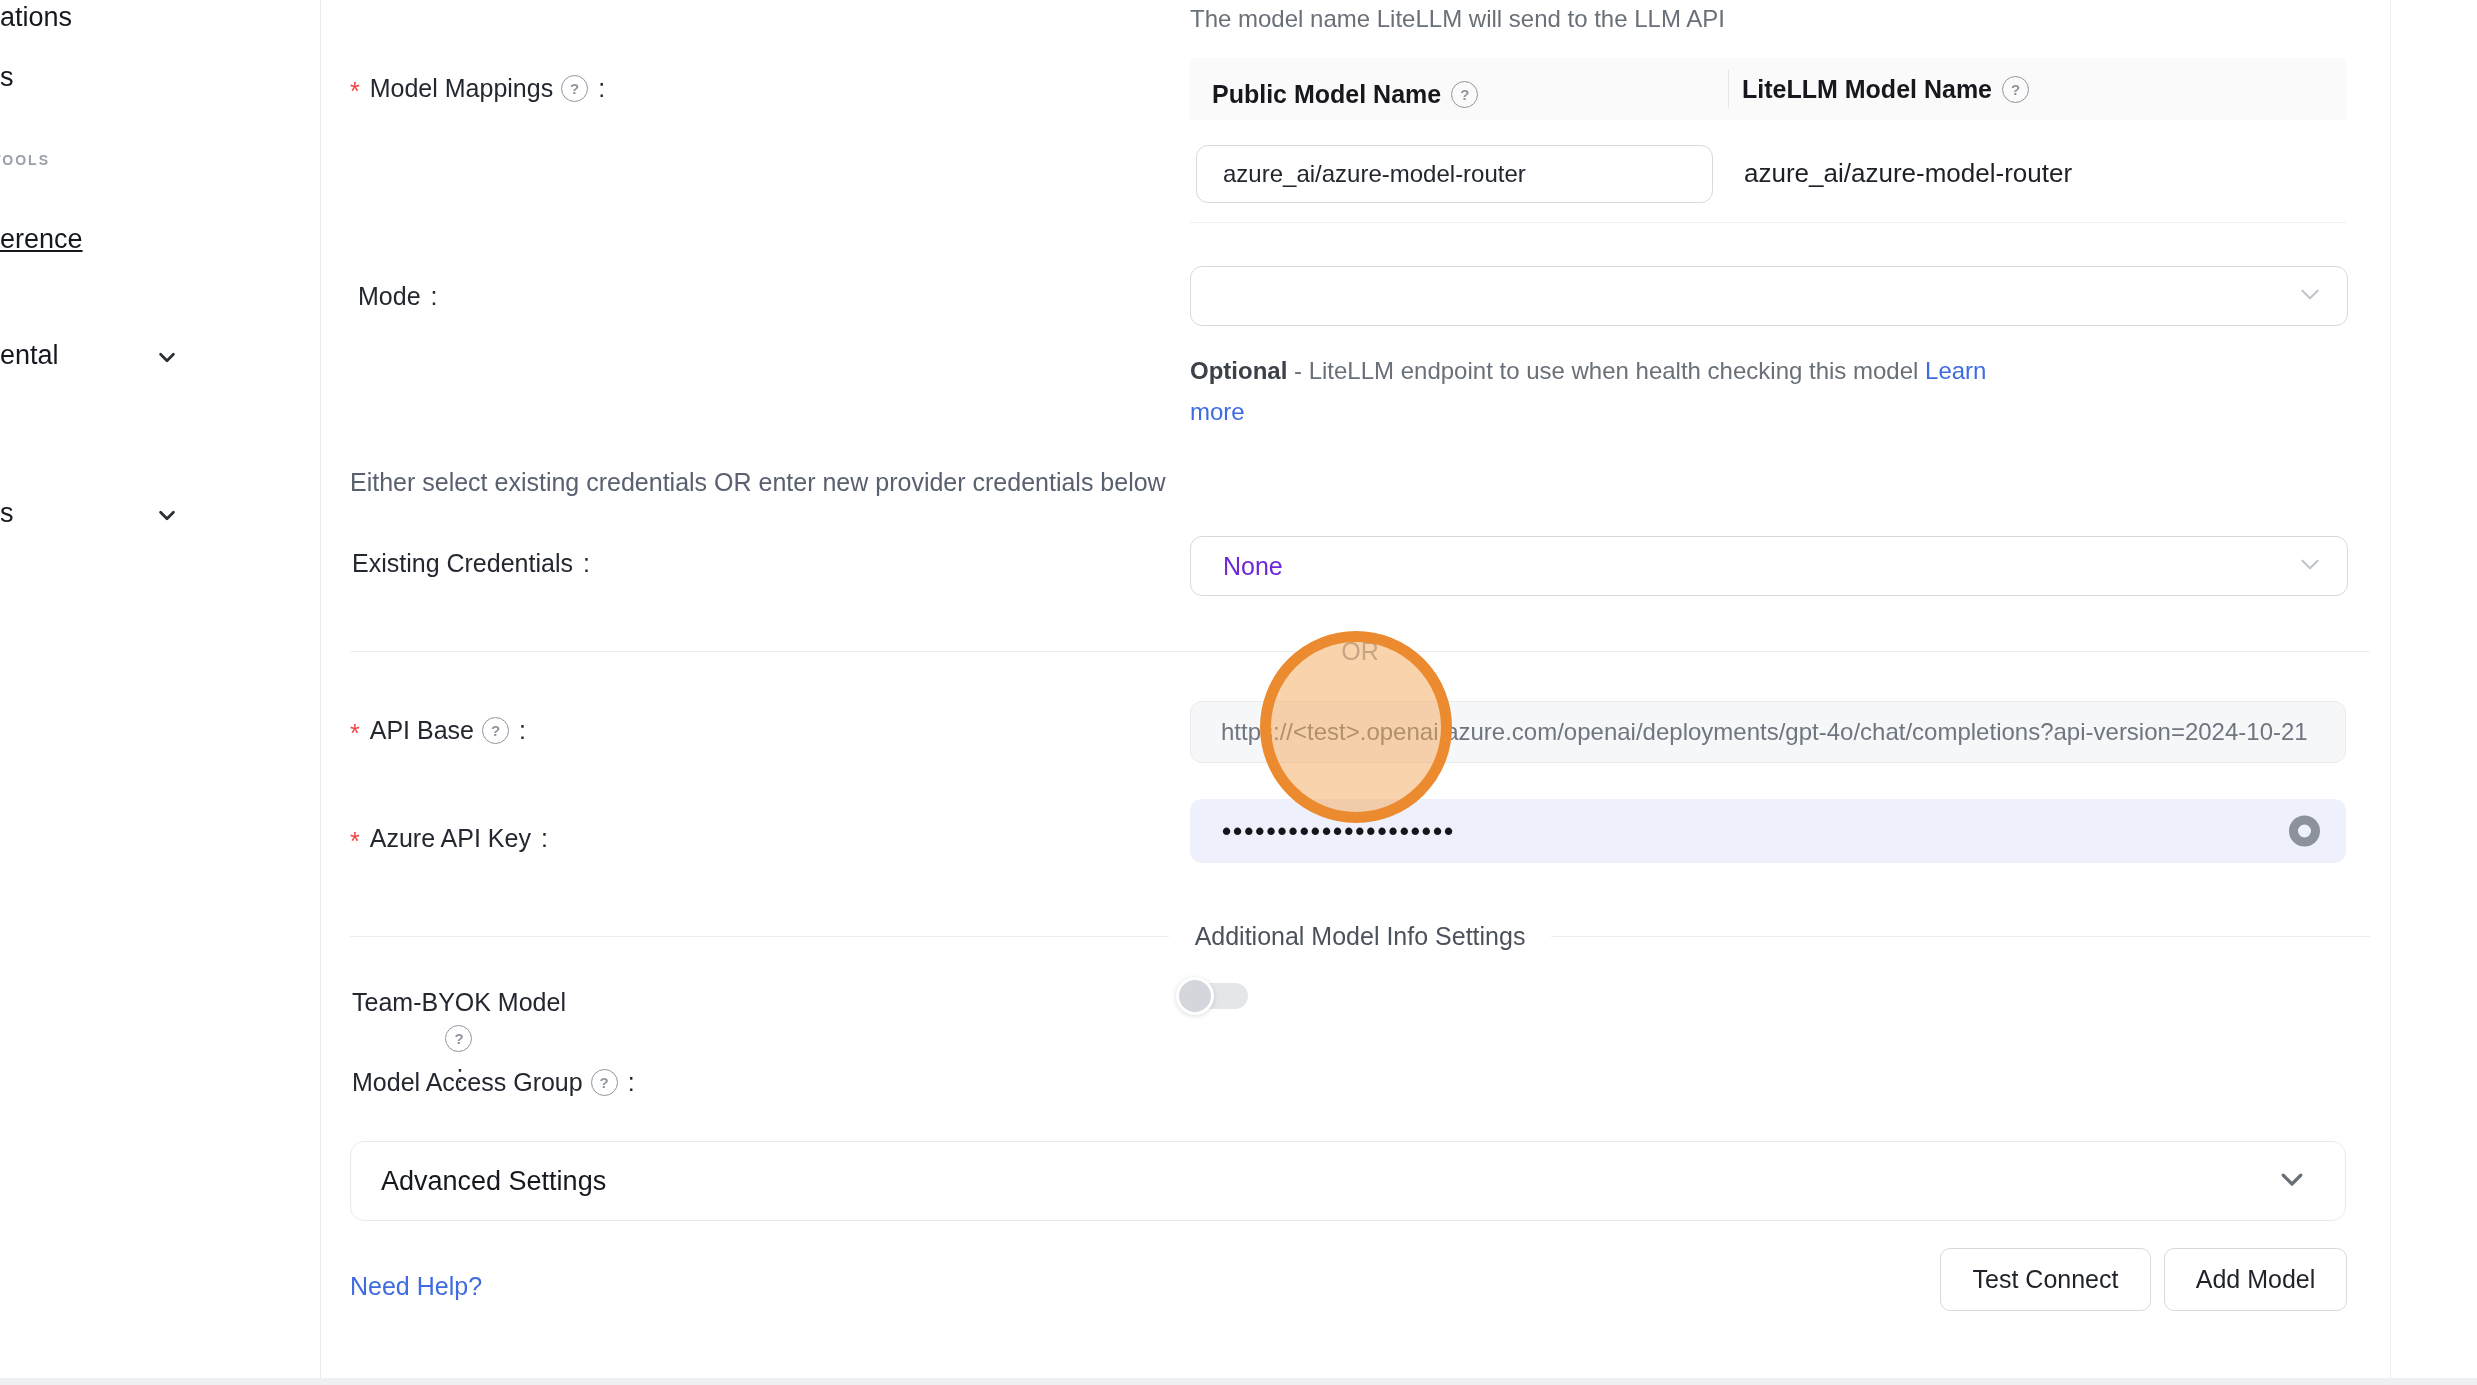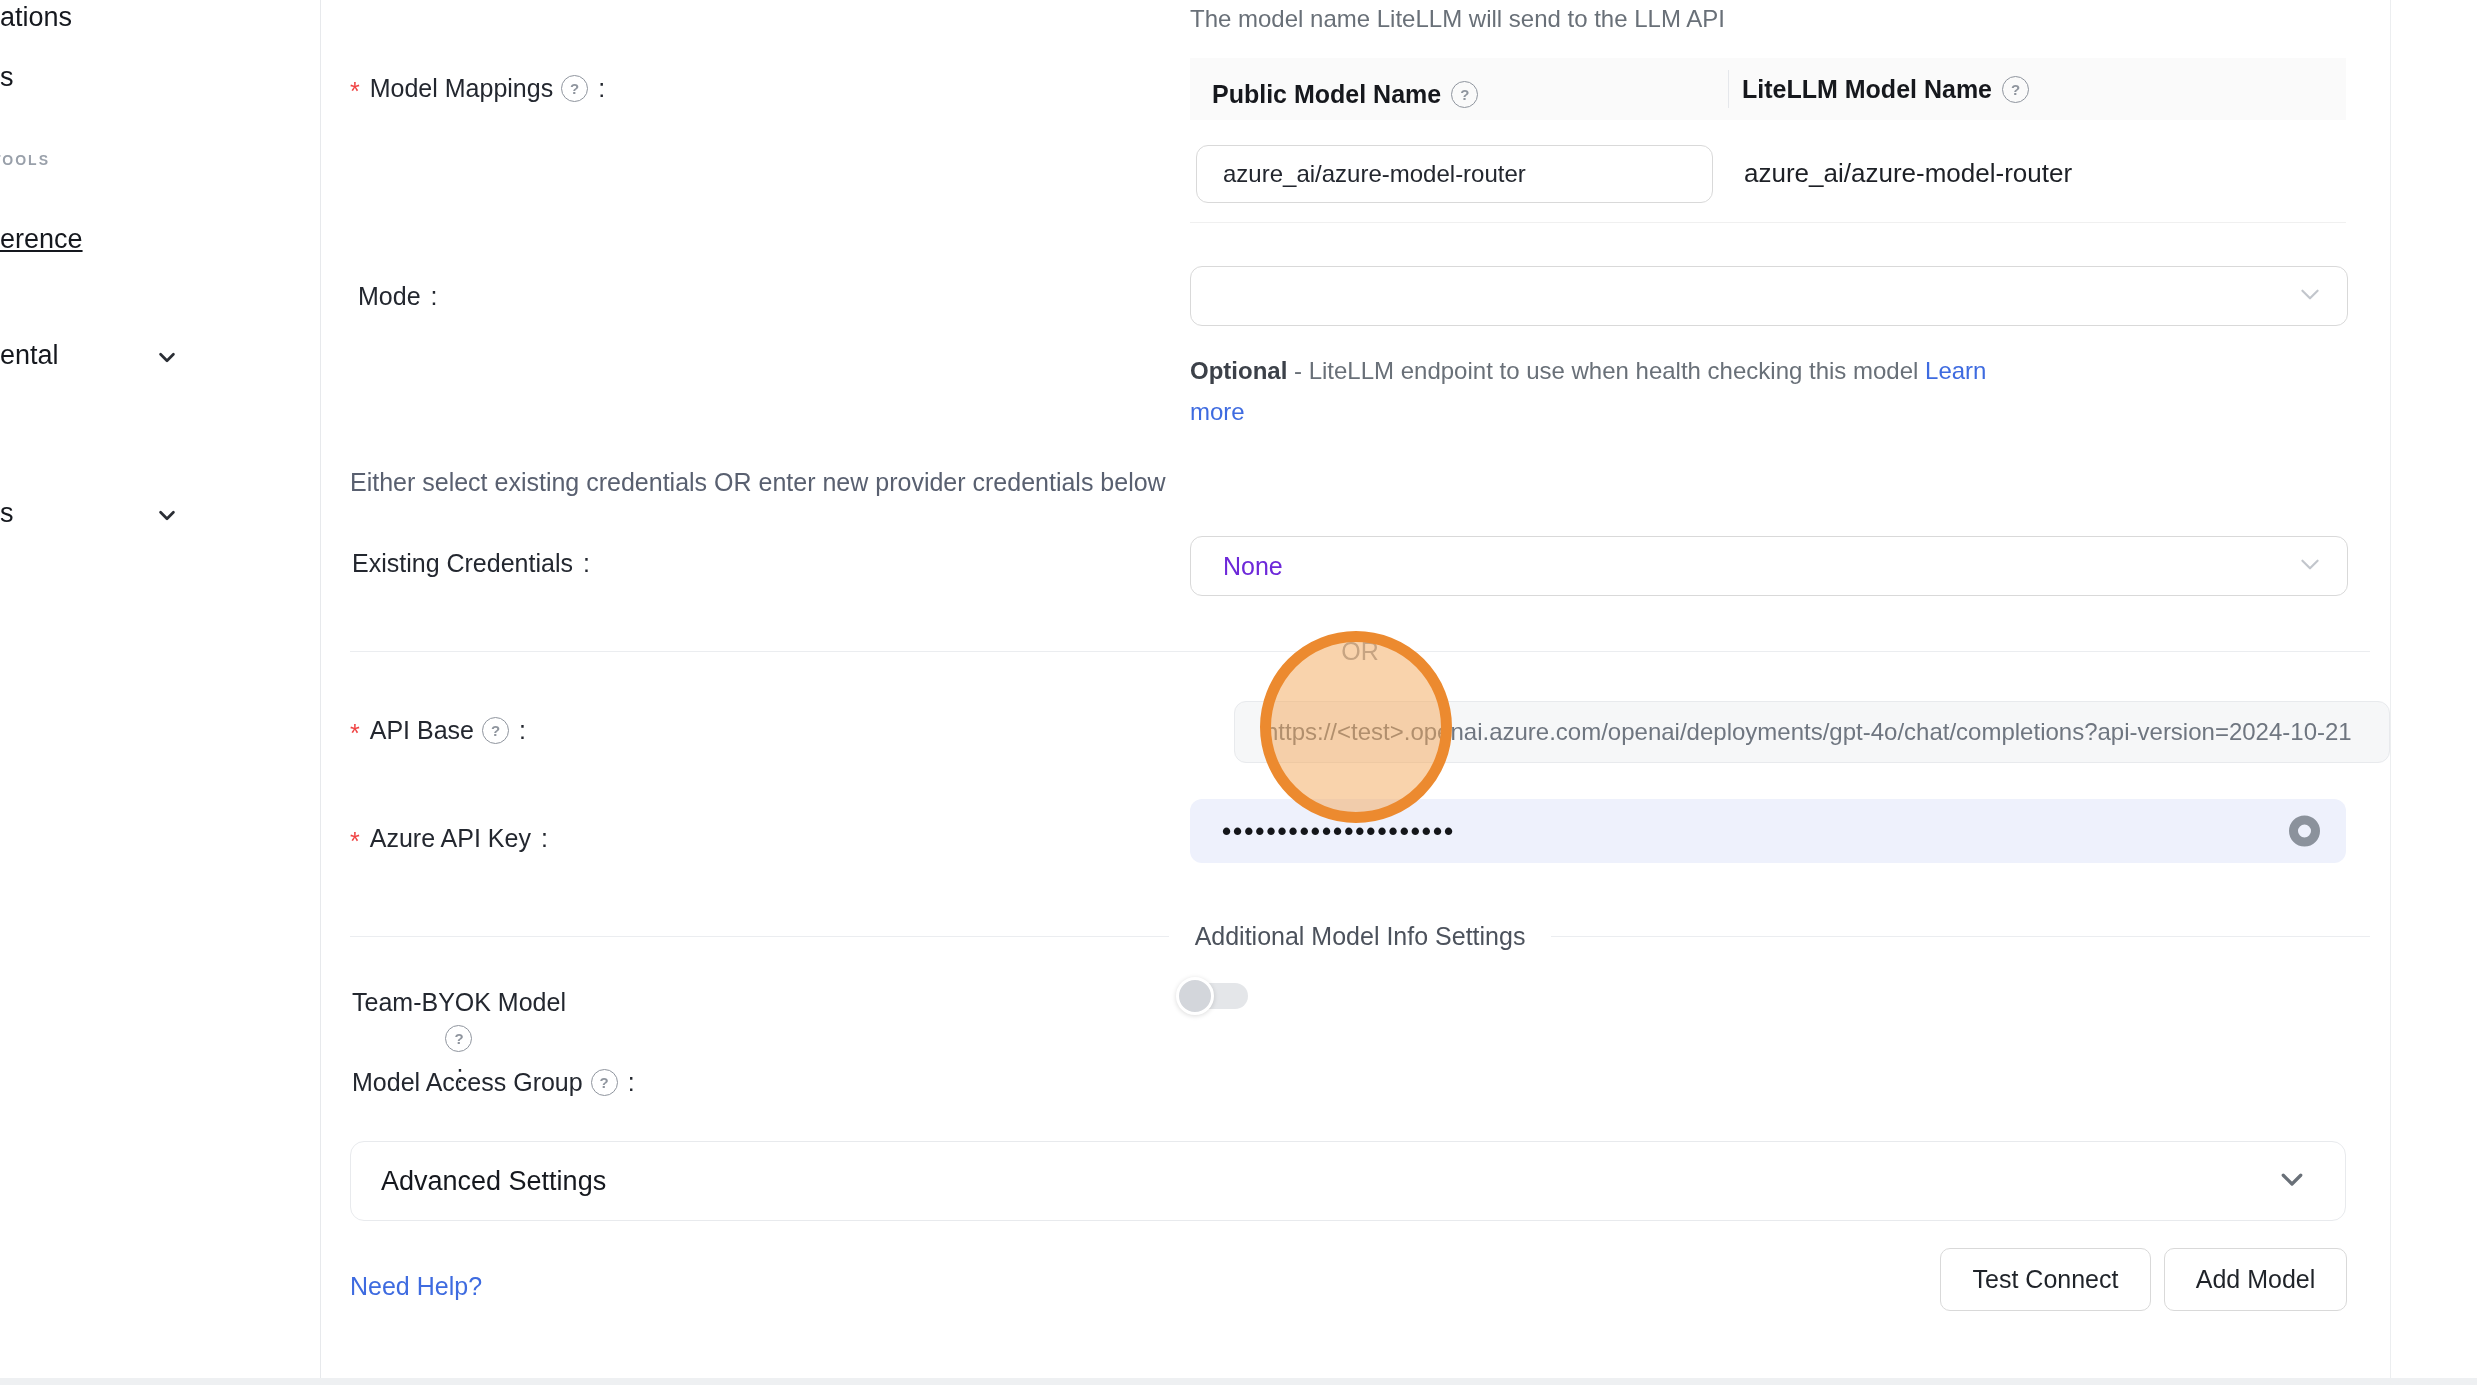--- a/index.html
+++ b/index.html
@@ -36,21 +36,21 @@
   .mm-bottom{position:absolute;left:1190px;top:222px;width:1156px;height:1px;background:#f0f0f0;}
 
   
   .h-divider{position:absolute;display:flex;align-items:center;left:350px;width:2020px;}
   .h-divider::before,.h-divider::after{content:"";flex:1;border-top:1px solid #ebedf0;}
   .h-divider span{margin:0 26px;font-size:25px;white-space:nowrap;}
   .or-txt{color:#9aa1ab;}
   .addl-txt{color:#4c525c;}
 
   
-  .apibase{position:absolute;left:1234px;top:701px;width:1156px;height:62px;background:#f6f7f8;border:1.5px solid #e8eaed;
+  .apibase{position:absolute;left:1190px;top:701px;width:1156px;height:62px;background:#f6f7f8;border:1.5px solid #e8eaed;
            border-radius:12px;display:flex;align-items:center;box-sizing:border-box;overflow:hidden;}
   .apibase span{padding-left:30px;font-size:24px;color:#6f7680;white-space:nowrap;}
   .azkey{position:absolute;left:1190px;top:799px;width:1156px;height:64px;background:#eef1fc;border-radius:12px;
          display:flex;align-items:center;}
   .azkey .dots{padding-left:32px;font-size:26px;font-weight:700;letter-spacing:2px;color:#14161a;line-height:1;}
   .eye{position:absolute;right:26px;top:50%;transform:translateY(-50%);width:13px;height:13px;border:9px solid #8b929c;
        border-radius:50%;cursor:pointer;}
 
   
   .toggle{position:absolute;left:1180px;top:983px;width:68px;height:26px;background:#e4e6e9;border-radius:13px;cursor:pointer;}

